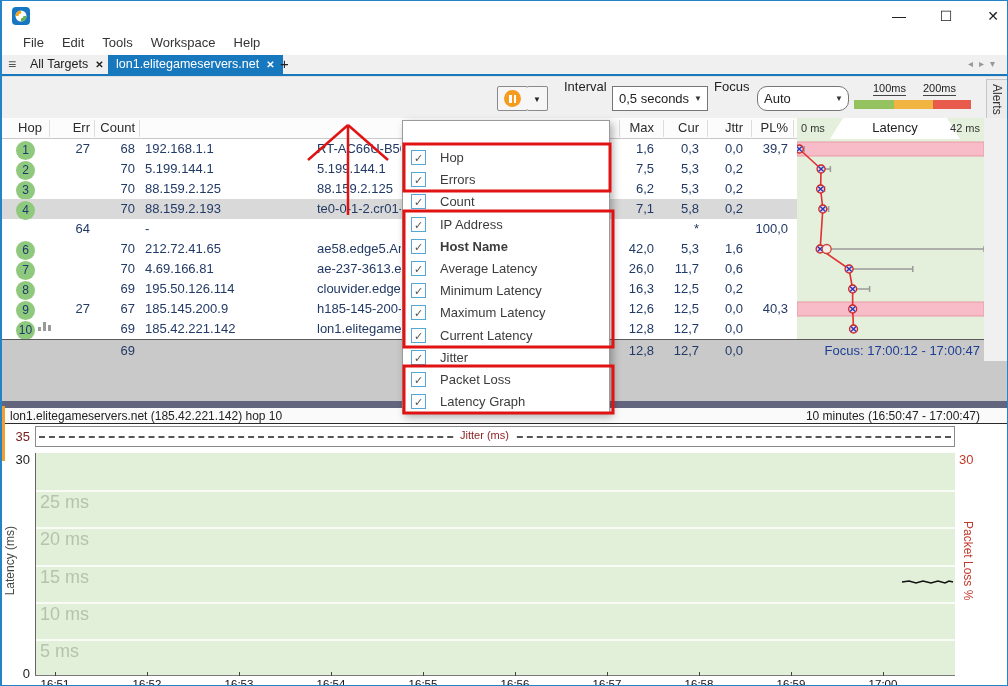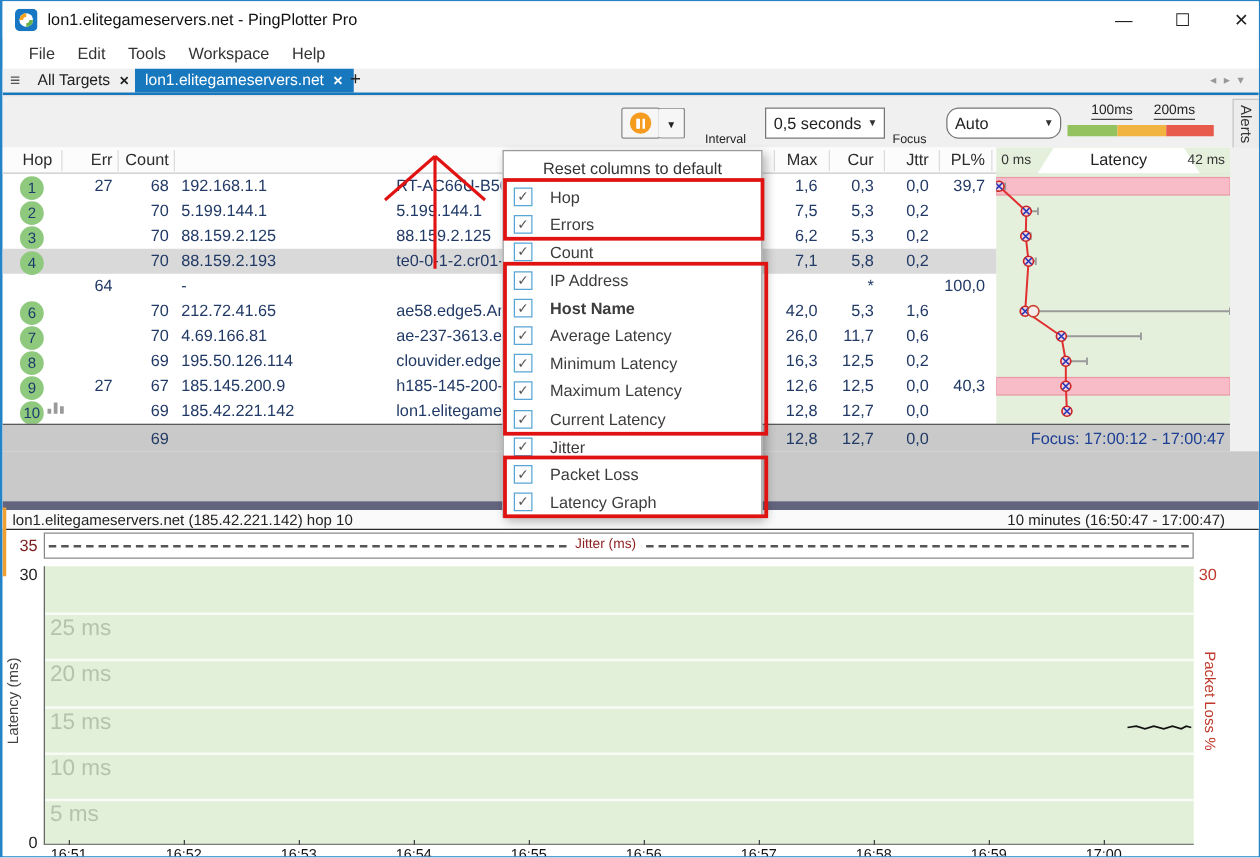--- a/index.html
+++ b/index.html
@@ -26,21 +26,21 @@
   #tabnav { position:absolute; right:6px; top:3px; font-size:10px; color:#999; letter-spacing:6px; }
   
   #toolbar { position:absolute; left:0; top:75px; width:100%; height:42px; background:#f0f0f0; border-top:1px solid #e0e0e0;}
   #targetbar { position:absolute; left:8px; top:9px; width:476px; height:25px; background:#fff; border:1px solid #ababab; font-size:13px; line-height:23px; padding-left:8px; color:#222; white-space:nowrap; overflow:hidden; }
   #targetbar b { color:#111; }
   #pausebtn { position:absolute; left:495px; top:9px; width:31px; height:25px; background:#f6f6f6; border:1px solid #8a8a8a; border-radius:2px; }
   #pausecircle { position:absolute; left:6px; top:3px; width:17px; height:17px; border-radius:50%; background:#f59b1e; }
   #pausecircle i { position:absolute; top:4.5px; width:2.5px; height:8px; background:#fff; }
   #pausecircle i.b1 { left:5px; } #pausecircle i.b2 { left:9.5px; }
   #pausedrop { position:absolute; left:525px; top:9px; width:21px; height:25px; background:#f6f6f6; border:1px solid #8a8a8a; border-left:none; border-radius:2px; text-align:center; font-size:8px; color:#222; line-height:25px; }
-  .tb-label { position:absolute; top:29px; font-size:10px; color:#222; }
+  .tb-label { position:absolute; top:2px; font-size:13px; color:#222; }
   #lbl-interval { left:562px; } #lbl-focus { left:712px;text-align:center; }
   .tb-select { position:absolute; top:9px; height:25px; background:#fff; border:1px solid #767676; font-size:13px; line-height:23px; padding-left:6px; color:#222; }
   #sel-interval { left:610px; width:96px; } #sel-focus { left:755px; width:92px;border-radius:10px; }
   .tb-select .caret { position:absolute; right:5px; top:0; font-size:8px; color:#333; }
   .legend-lbl { position:absolute; top:5px; font-size:11px; color:#222; border-bottom:1px solid #444; padding-bottom:1px; }
   #lbl-100 { left:871px; } #lbl-200 { left:921px; }
   .legend-seg { position:absolute; top:23px; height:9px; }
   #seg-g { left:852px; width:40px; background:#94c25e; }
   #seg-o { left:892px; width:39px; background:#f2b440; }
   #seg-r { left:931px; width:38px; background:#e85a4b; }
@@ -116,21 +116,20 @@
 
   <div id="titlebar">
     <span id="appicon">
       <svg width="18" height="18">
           <rect width="18" height="18" rx="4" fill="#1777c2"></rect>
           <circle cx="9" cy="9" r="5.5" fill="#fff"></circle>
           <path d="M9 3.5 A5.5 5.5 0 0 0 3.5 9 L6.5 9 A2.5 2.5 0 0 1 9 6.5 Z" fill="#f6a21d"></path>
           <path d="M14.5 9 A5.5 5.5 0 0 1 9 14.5 L9 11.5 A2.5 2.5 0 0 0 11.5 9 Z" fill="#66b24a"></path>
         </svg>
     </span>
-    <span id="apptitle">lon1.elitegameservers.net - PingPlotter Pro</span>
     <span class="winctl" id="btn-min">—</span>
     <span class="winctl" id="btn-max">☐</span>
     <span class="winctl" id="btn-close">✕</span>
   </div>
 
   <div id="menubar">
       <span class="menu-top-item">File</span>
       <span class="menu-top-item">Edit</span>
       <span class="menu-top-item">Tools</span>
       <span class="menu-top-item">Workspace</span>
@@ -375,21 +374,20 @@
   <div id="ylab"><span>Latency (ms)</span></div>
   <div id="plab"><span>Packet Loss %</span></div>
   <div id="right-strip"></div>
   <div id="plot">
     <svg id="plotsvg" width="920" height="223">
         <polyline points="866,129 873,128 880,130 887,128 895,130 902,128 909,130 913,128 917,129" fill="none" stroke="#111" stroke-width="1.4"></polyline>
       </svg>
   <div class="gline" style="top: 37.1667px;"></div><div class="glabel" style="top: 39.1667px;">25 ms</div><div class="gline" style="top: 74.3333px;"></div><div class="glabel" style="top: 76.3333px;">20 ms</div><div class="gline" style="top: 111.5px;"></div><div class="glabel" style="top: 113.5px;">15 ms</div><div class="gline" style="top: 148.667px;"></div><div class="glabel" style="top: 150.667px;">10 ms</div><div class="gline" style="top: 185.833px;"></div><div class="glabel" style="top: 187.833px;">5 ms</div></div>
 
   <div id="ctxmenu">
-    <div id="ctx-reset">Reset columns to default</div>
   <div class="ctx-item" style="top: 26px;">
         <span class="cb">✓</span>
         <span class="lbl">Hop</span>
       </div>
       <div class="ctx-item" style="top: 48.2px;">
         <span class="cb">✓</span>
         <span class="lbl">Errors</span>
       </div>
       <div class="ctx-item" style="top: 70.4px;">
         <span class="cb">✓</span>

